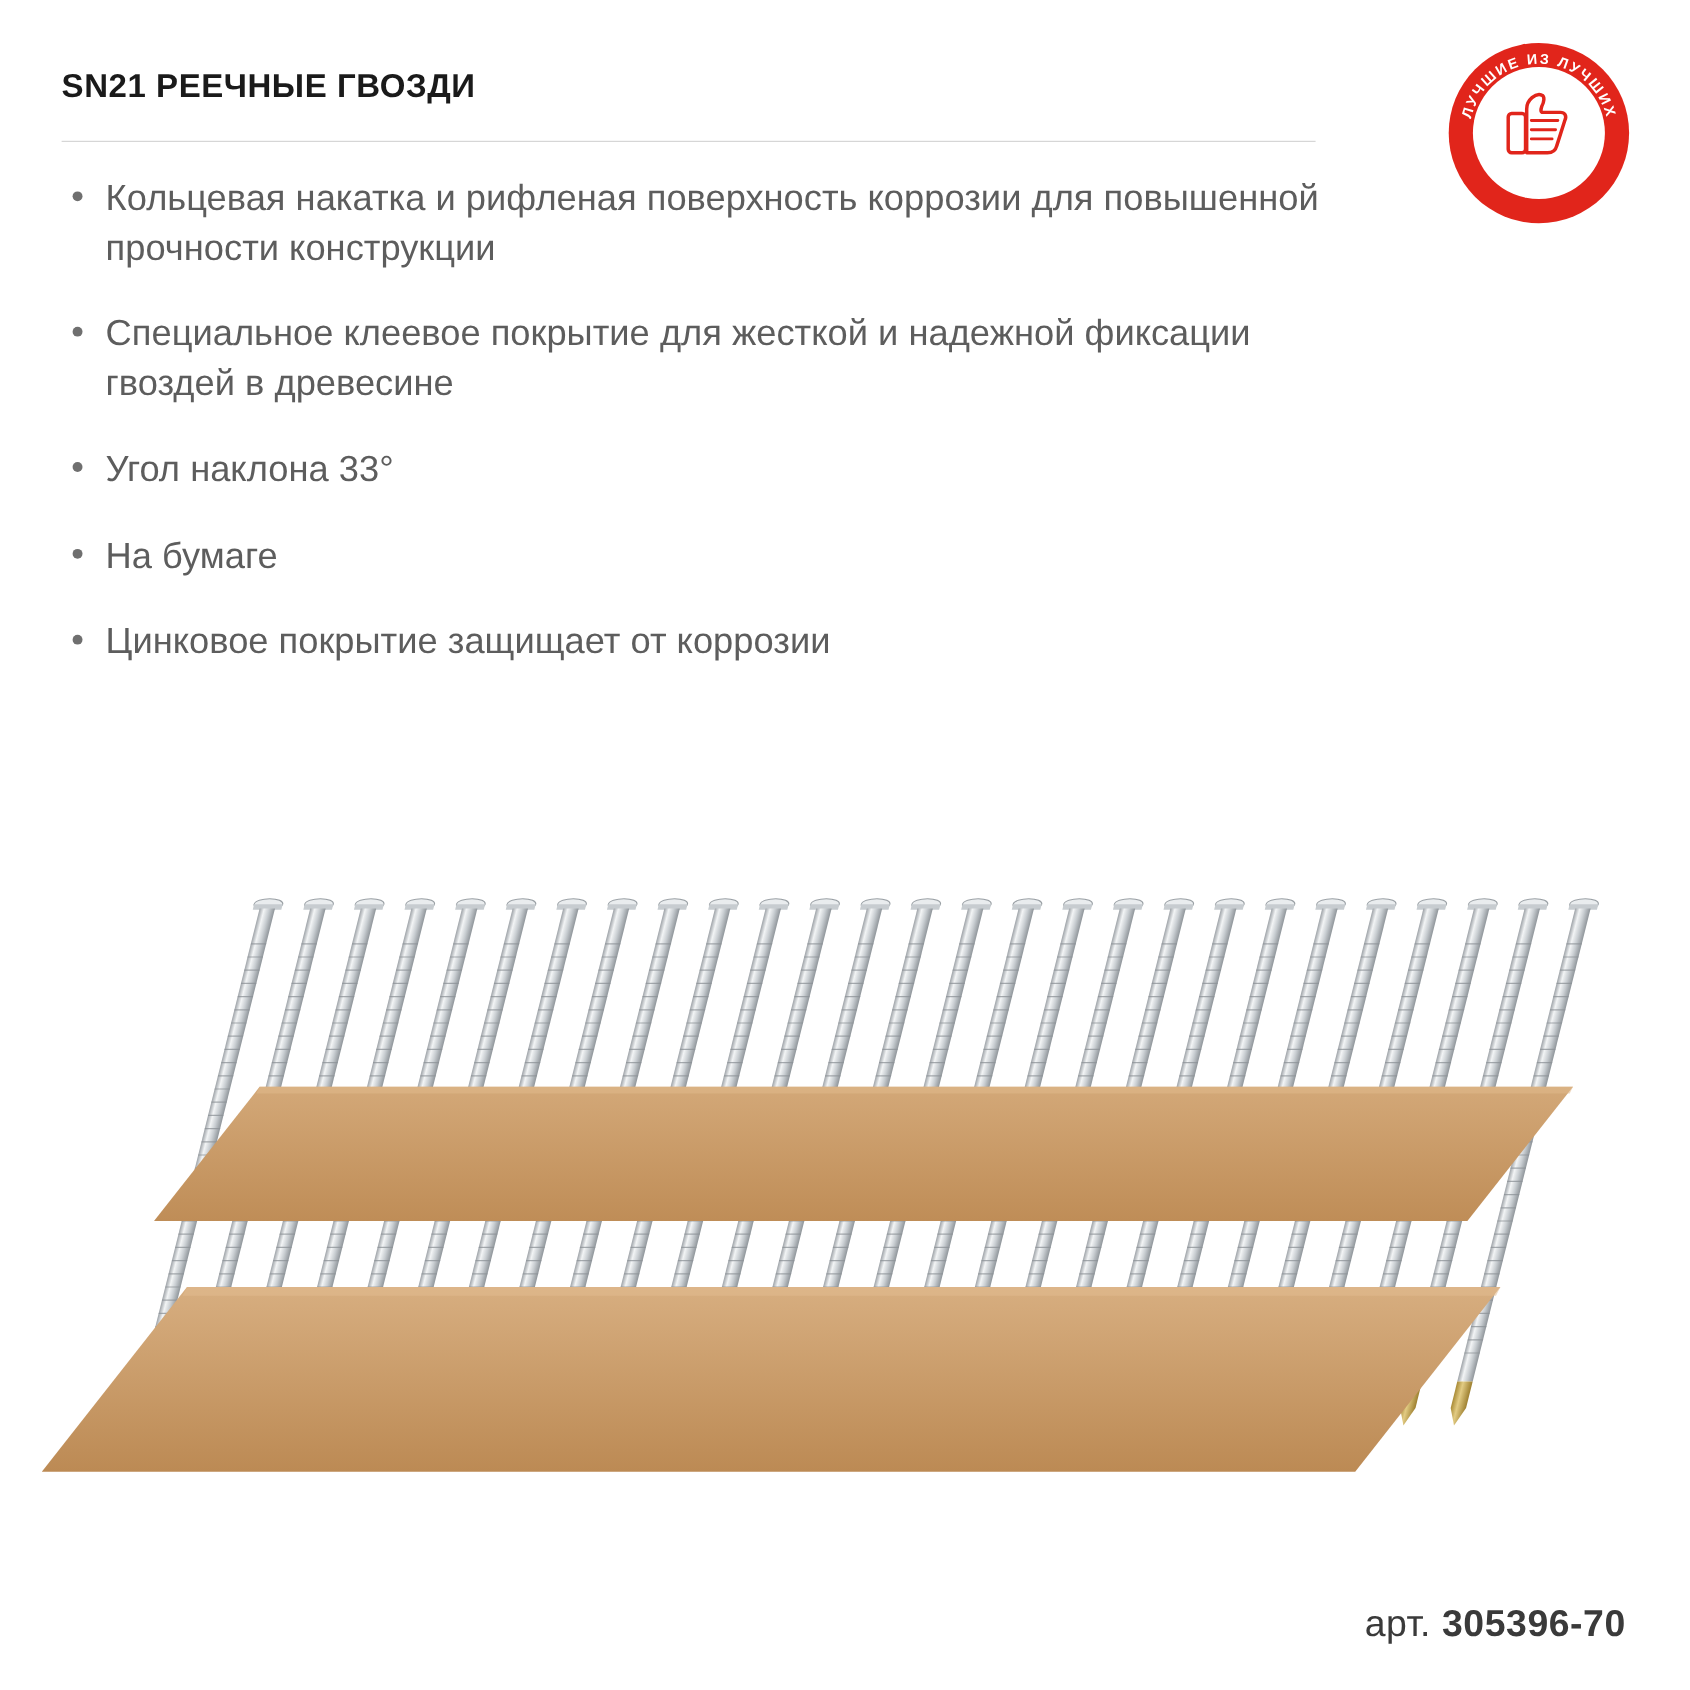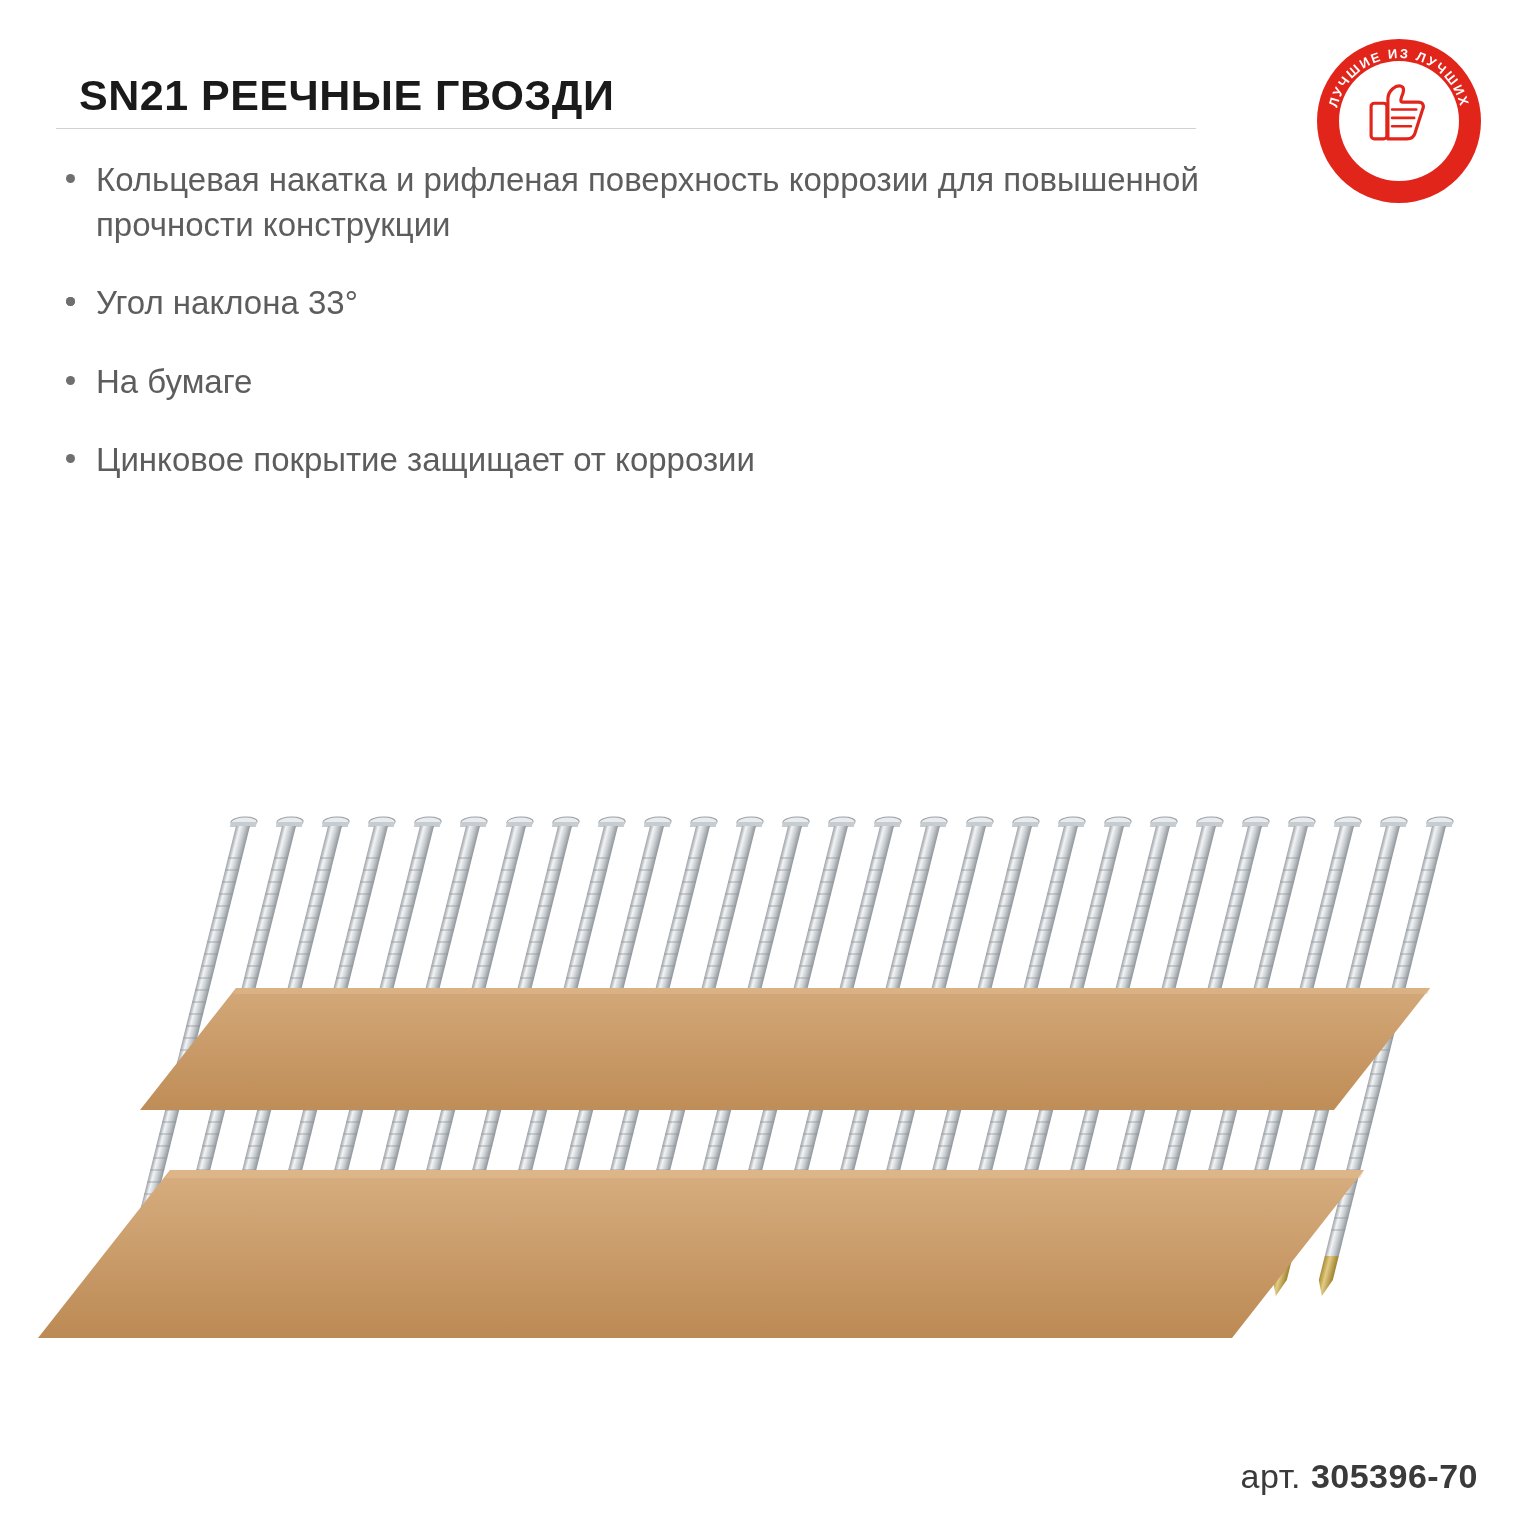--- a/index.html
+++ b/index.html
@@ -17,26 +17,25 @@
     height: 1536px;
     background: #ffffff;
     overflow: hidden;
   }
 
   
   .title {
     position: absolute;
     left: 56px;
     top: 42px;
-    font-size: 43px;
+    font-size: 30px;
     font-weight: bold;
     letter-spacing: 0.5px;
     color: #1a1a1a;
     text-transform: uppercase;
-    margin-left: 23px;
   }
   .title-rule {
     position: absolute;
     left: 56px;
     top: 128px;
     width: 1140px;
     height: 1px;
     background: #d2d2d2;
   }
 
@@ -106,20 +105,21 @@
   <h1 class="title">SN21 РЕЕЧНЫЕ ГВОЗДИ</h1>
   <div class="title-rule"></div>
 
   <div class="features">
     <div class="feature">
       <span class="bullet"></span>
       <span>Кольцевая накатка и рифленая поверхность коррозии для повышенной прочности конструкции</span>
     </div>
     <div class="feature">
       <span class="bullet"></span>
+      <span>Специальное клеевое покрытие для жесткой и надежной фиксации гвоздей в древесине</span>
     </div>
     <div class="feature">
       <span class="bullet"></span>
       <span>Угол наклона 33°</span>
     </div>
     <div class="feature">
       <span class="bullet"></span>
       <span>На бумаге</span>
     </div>
     <div class="feature">

